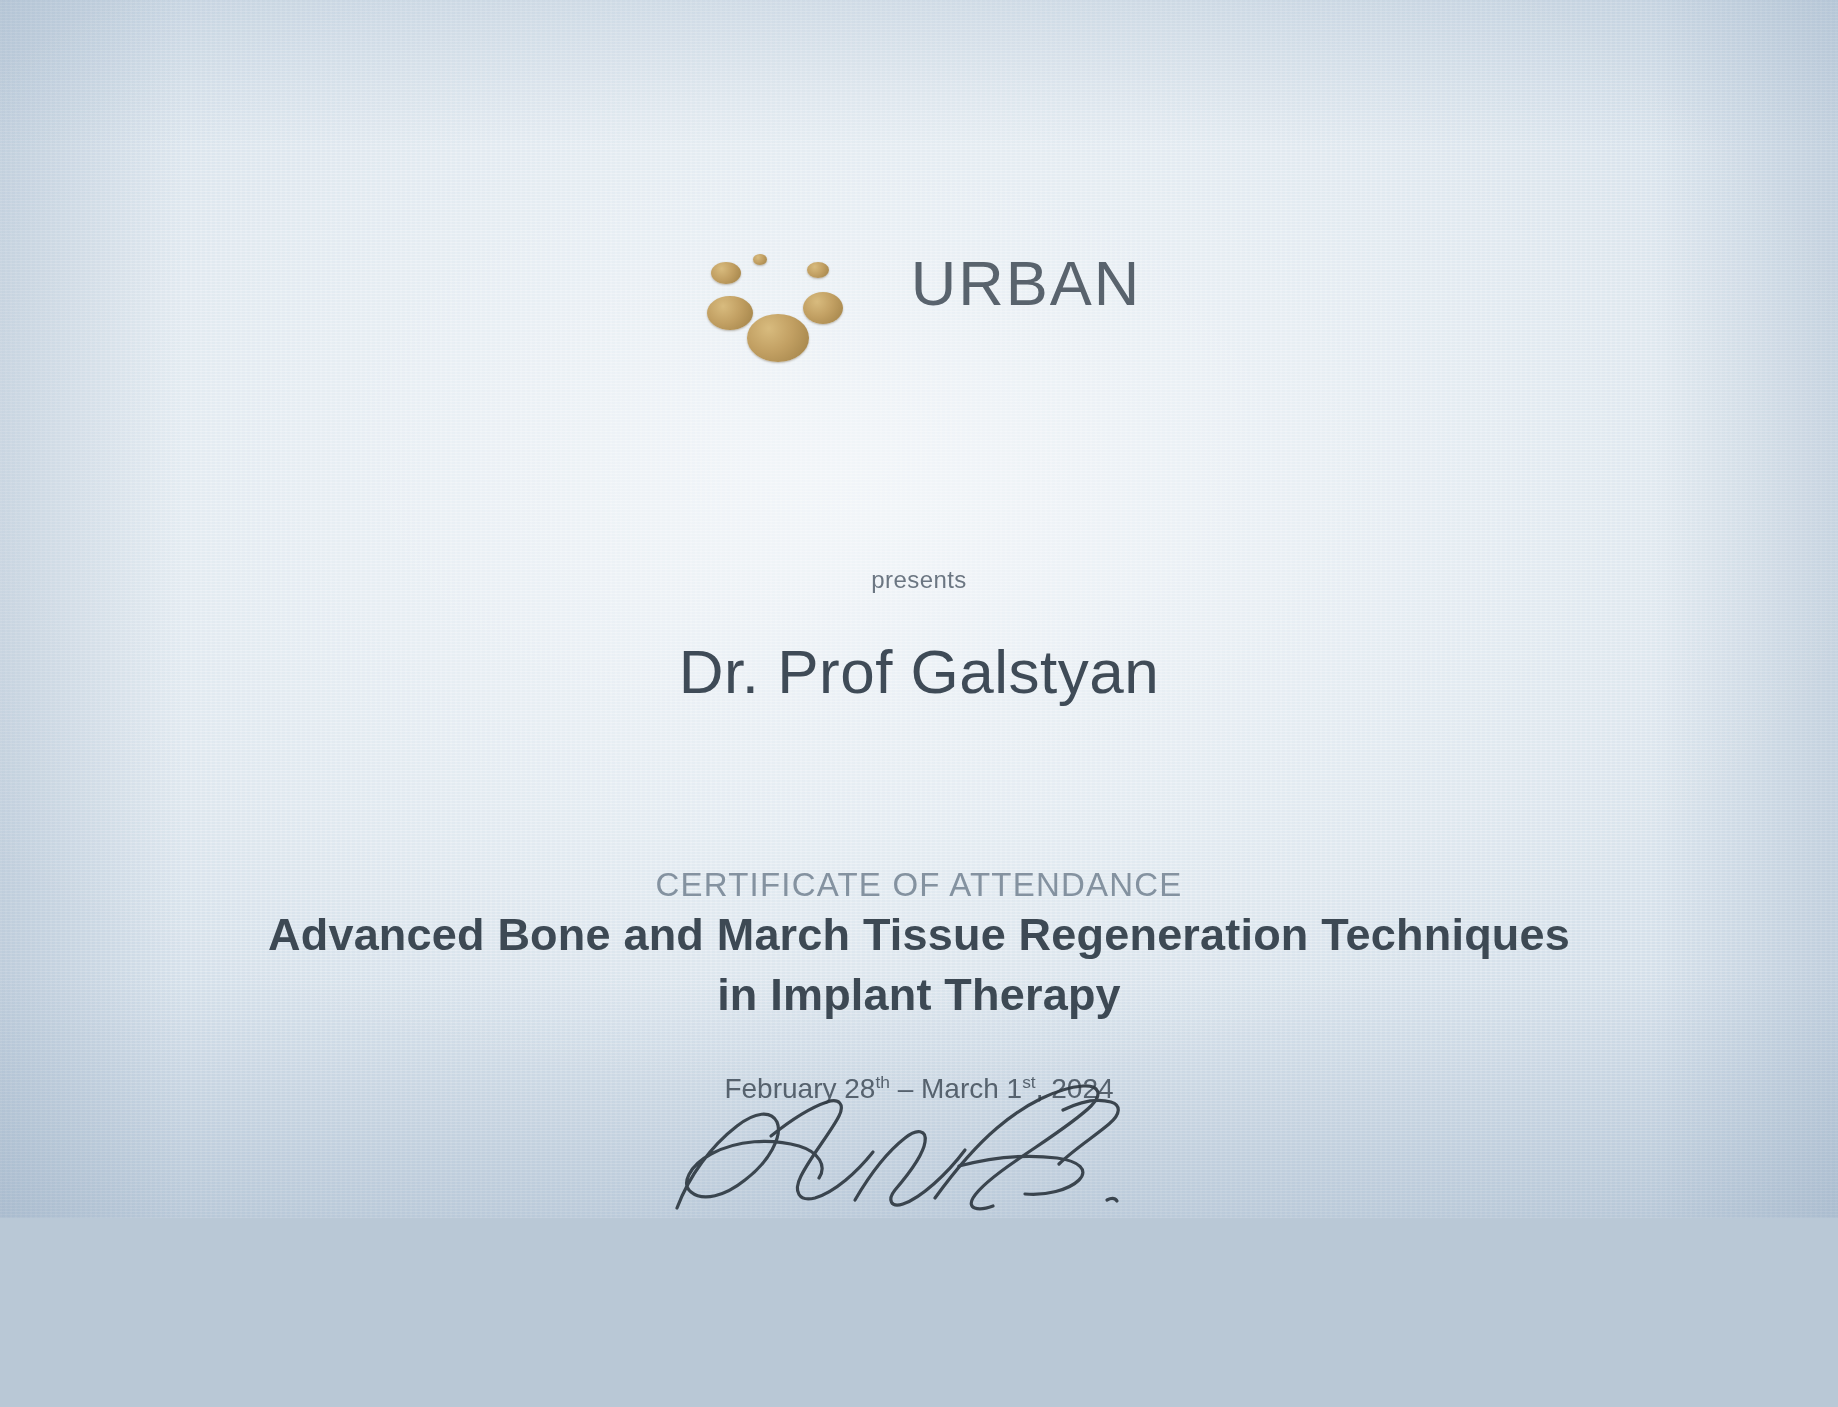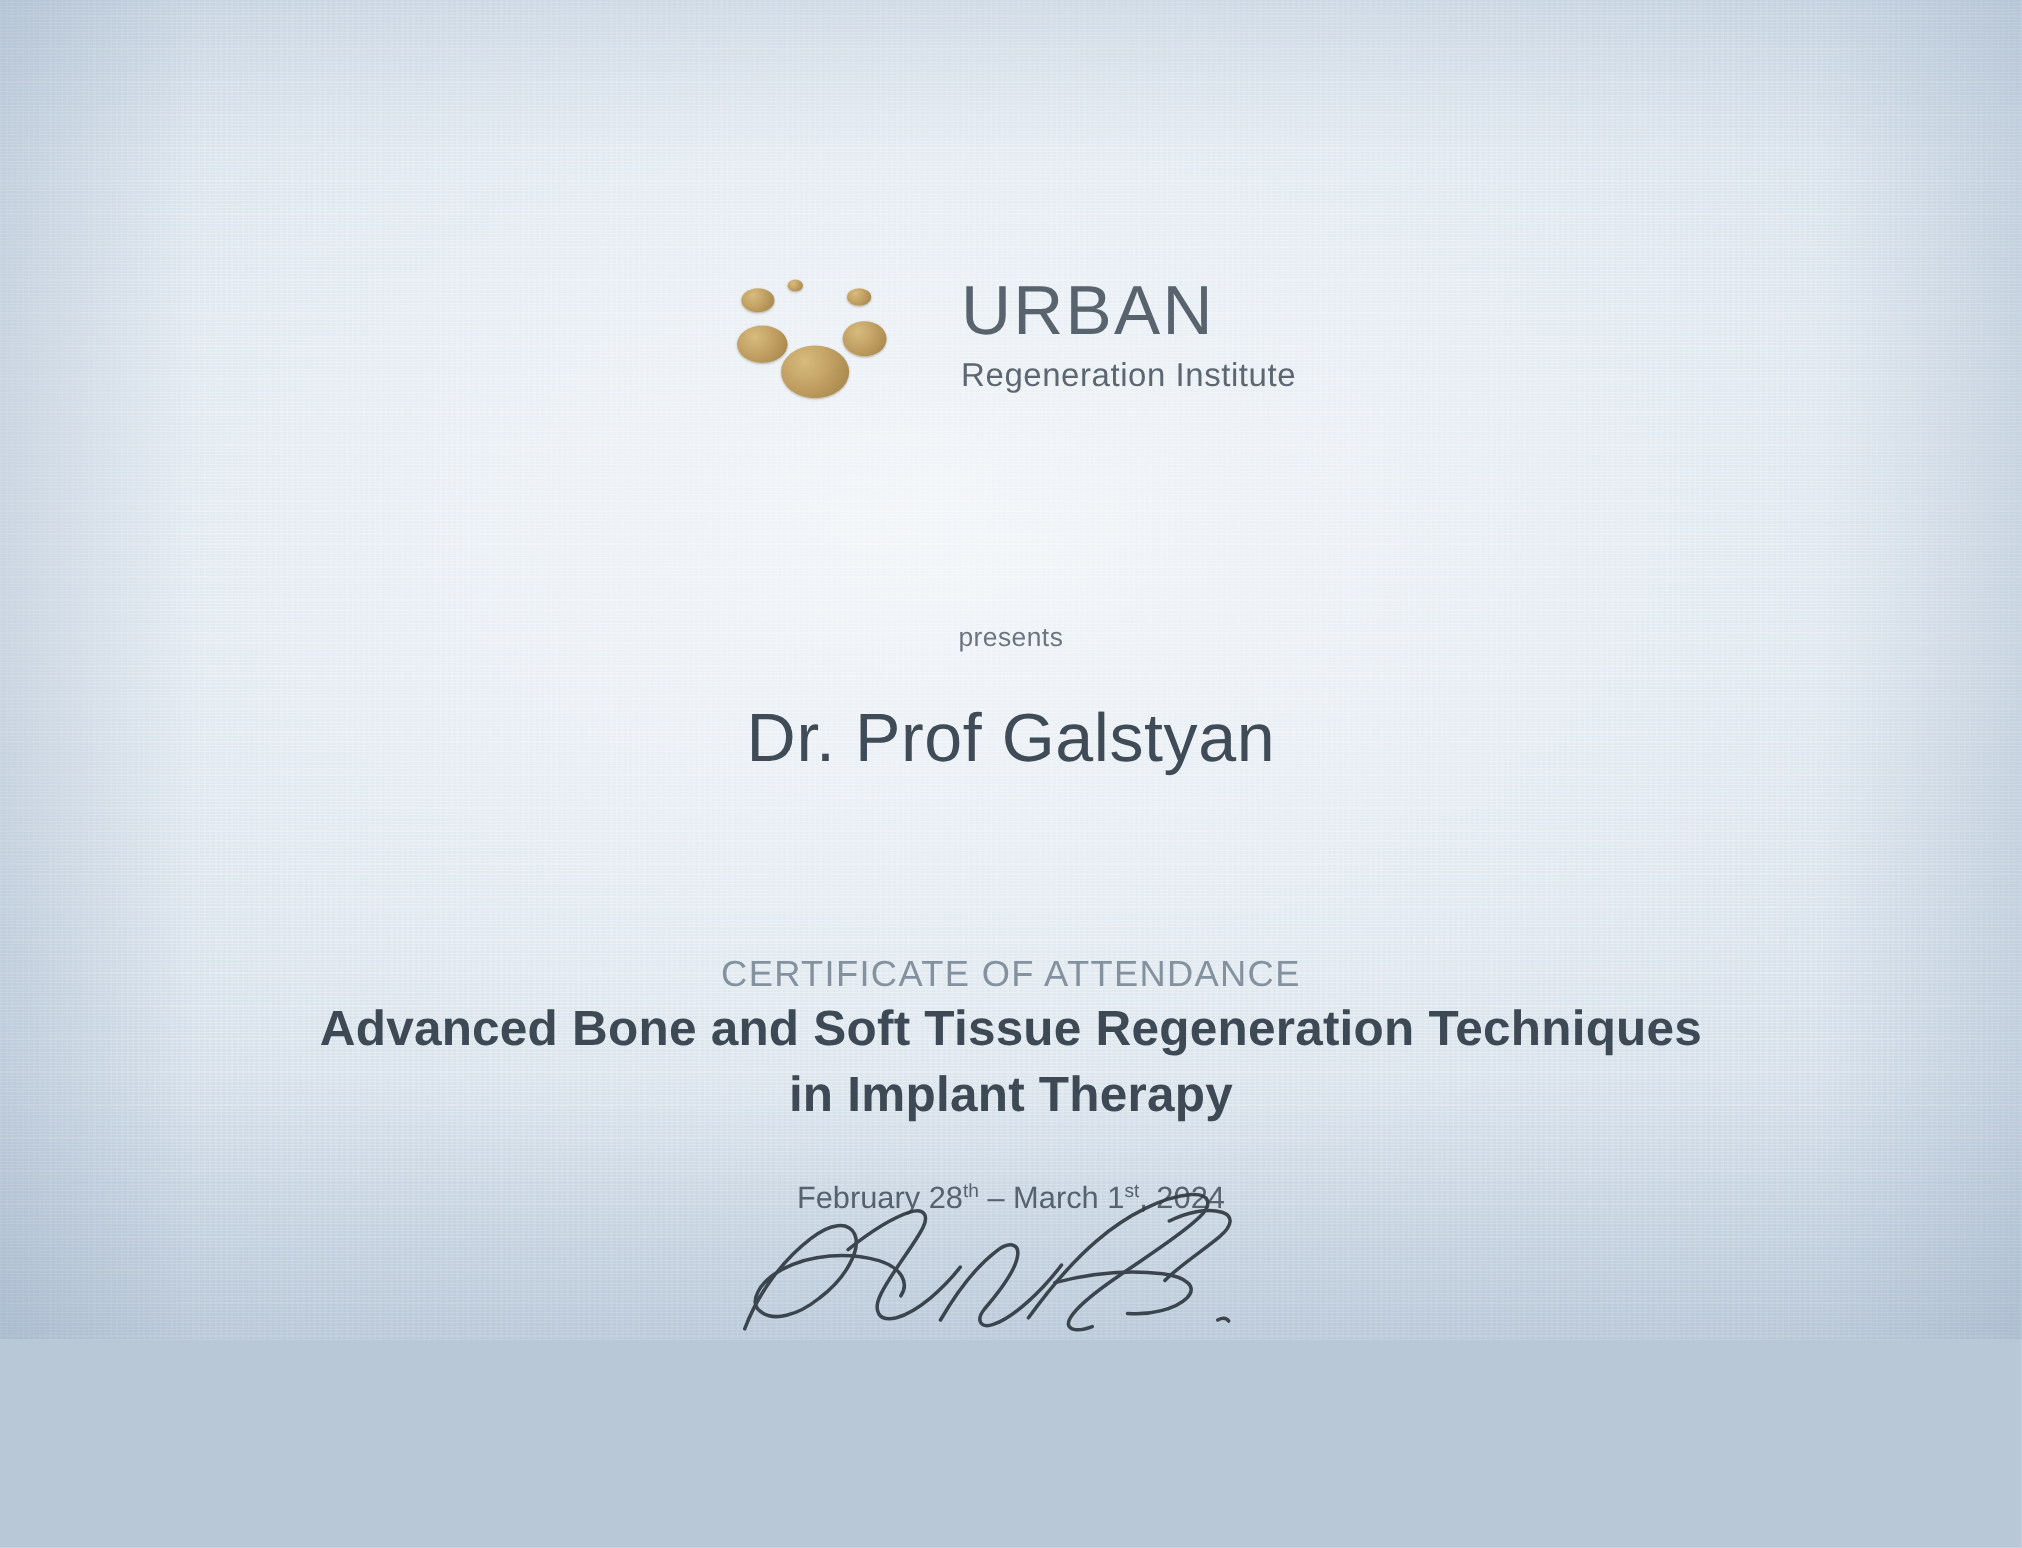--- a/index.html
+++ b/index.html
@@ -198,33 +198,32 @@
       <div class="logo-mark">
         <span class="d1"></span>
         <span class="d2"></span>
         <span class="d3"></span>
         <span class="d4"></span>
         <span class="d5"></span>
         <span class="d6"></span>
       </div>
       <div class="logo-text">
         <div class="logo-title">URBAN</div>
-        <div class="logo-sub">Regeneration Institute</div>
       </div>
     </div>
 
     <div class="presents">presents</div>
 
     <div class="recipient">Dr. Prof Galstyan</div>
 
 
     <div class="coa">CERTIFICATE OF ATTENDANCE</div>
 
     <div class="course-title">
-      <div>Advanced Bone and Soft Tissue Regeneration Techniques</div>
+      <div>Advanced Bone and March Tissue Regeneration Techniques</div>
       <div>in Implant Therapy</div>
     </div>
 
     <div class="dates">
       <span>February 28</span><sup>th</sup><span> – March 1</span><sup>st</sup><span>, 2024</span>
     </div>
 
     <div class="signature">
       <svg width="520" height="150" viewBox="0 0 520 150" fill="none" aria-hidden="true">
         <g stroke="#2f3942" stroke-width="3.2" stroke-linecap="round" stroke-linejoin="round" fill="none" opacity="0.92">

